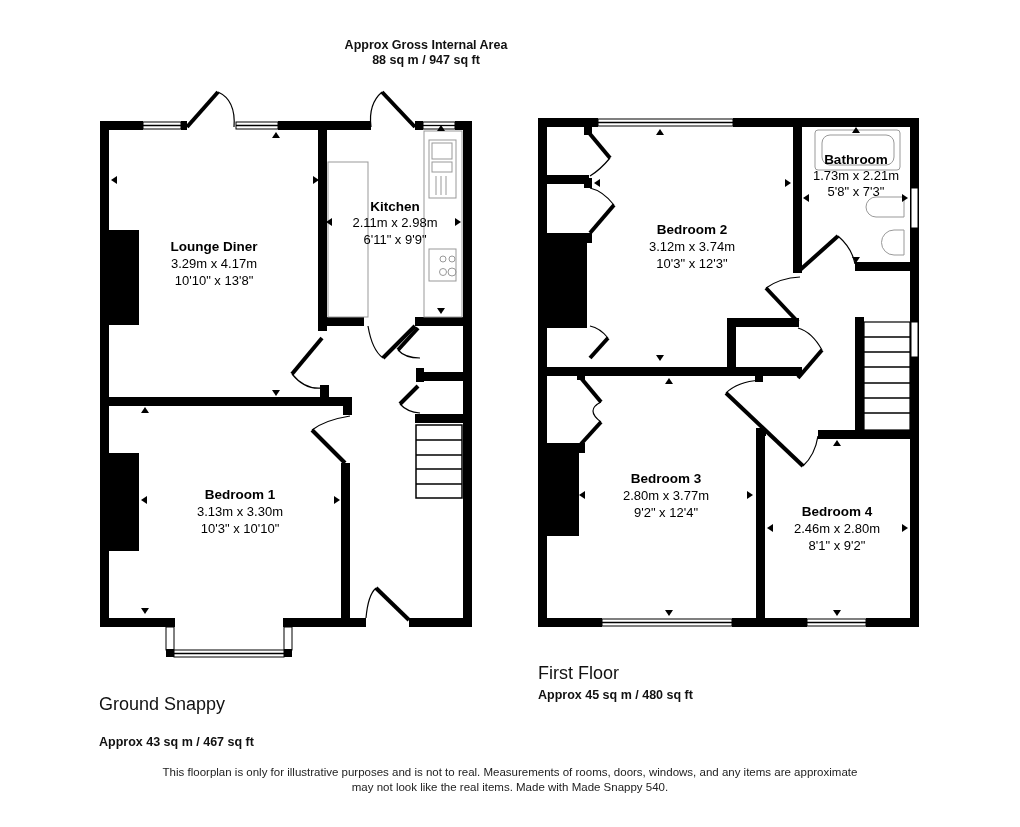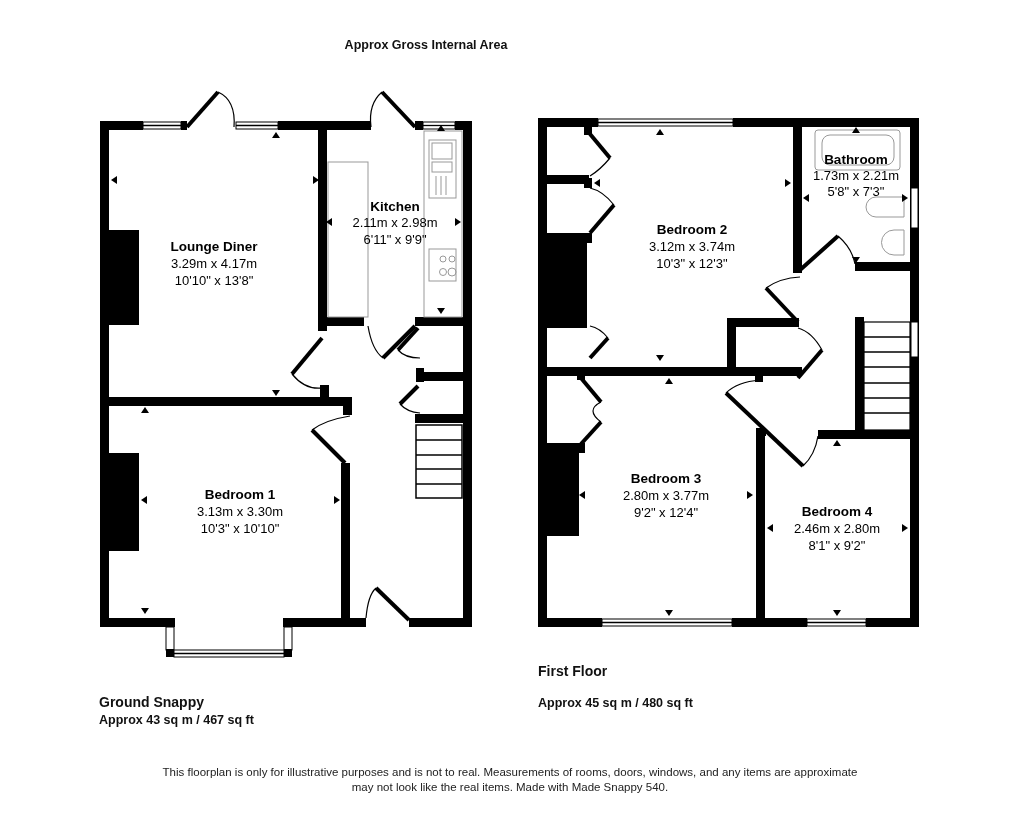--- a/index.html
+++ b/index.html
@@ -1,37 +1,38 @@
 <!DOCTYPE html>
 <html><head>
 <meta charset="utf-8">
 <style>
   html, body { margin: 0; padding: 0; background: #ffffff; }
   body { width: 1020px; height: 827px; position: relative; overflow: hidden; font-family: "Liberation Sans", sans-serif; color: #111; }
   .abs { position: absolute; }
   .hdr { left: 0; width: 852px; top: 38px; text-align: center; font-weight: bold; font-size: 12.5px; line-height: 15px; }
-  .floor-title { font-size: 14px; font-weight: bold; }
+  .floor-title { font-size: 18px; font-weight: normal; }
   .floor-area { font-size: 12.5px; font-weight: bold; }
   .disclaimer { left: 120px; width: 780px; top: 765px; text-align: center; font-size: 11.5px; line-height: 14.5px; color: #222; }
   svg { position: absolute; left: 0; top: 0; }
   .wall { fill: #000; }
   .thin { stroke: #000; stroke-width: 1.3; fill: none; }
   .door { stroke: #000; stroke-width: 4; fill: none; }
   .arc { stroke: #000; stroke-width: 1.2; fill: none; }
   .grey { stroke: #999; stroke-width: 1; fill: none; }
   .win { fill: #fff; stroke: #000; stroke-width: 1; }
   .room-label { text-anchor: middle; font-family: "Liberation Sans", sans-serif; }
   .room-name { font-weight: bold; font-size: 13.5px; }
   .room-dim { font-size: 13px; }
 </style>
 </head>
 <body>
 
 <div class="abs hdr">
   <div>Approx Gross Internal Area</div>
+  <div>88 sq m / 947 sq ft</div>
 </div>
 
 <svg width="1020" height="827" viewBox="0 0 1020 827">
   <defs>
     <marker id="n" markerWidth="1" markerHeight="1"></marker>
   </defs>
 
   <g>
 
     <rect class="wall" x="100" y="121" width="9" height="506"></rect>
@@ -268,24 +269,24 @@
   </g>
   <g class="room-label">
     <text x="837" y="516" class="room-name">Bedroom 4</text>
     <text x="837" y="533" class="room-dim">2.46m x 2.80m</text>
     <text x="837" y="550" class="room-dim">8'1" x 9'2"</text>
   </g>
 </svg>
 
 <div class="abs" style="left:99px; top:694px;">
   <div class="floor-title">Ground Snappy</div>
-  <div class="floor-area" style="margin-top:3px;">Approx 43 sq m / 467 sq ft</div>
+  <div class="floor-area" style="margin-top:20px;">Approx 43 sq m / 467 sq ft</div>
 </div>
 
 <div class="abs" style="left:538px; top:663px;">
   <div class="floor-title">First Floor</div>
-  <div class="floor-area" style="margin-top:17px;">Approx 45 sq m / 480 sq ft</div>
+  <div class="floor-area" style="margin-top:4px;">Approx 45 sq m / 480 sq ft</div>
 </div>
 
 <div class="abs disclaimer">
   <div>This floorplan is only for illustrative purposes and is not to real. Measurements of rooms, doors, windows, and any items are approximate</div>
   <div>may not look like the real items. Made with Made Snappy 540.</div>
 </div>
 
 </body></html>

